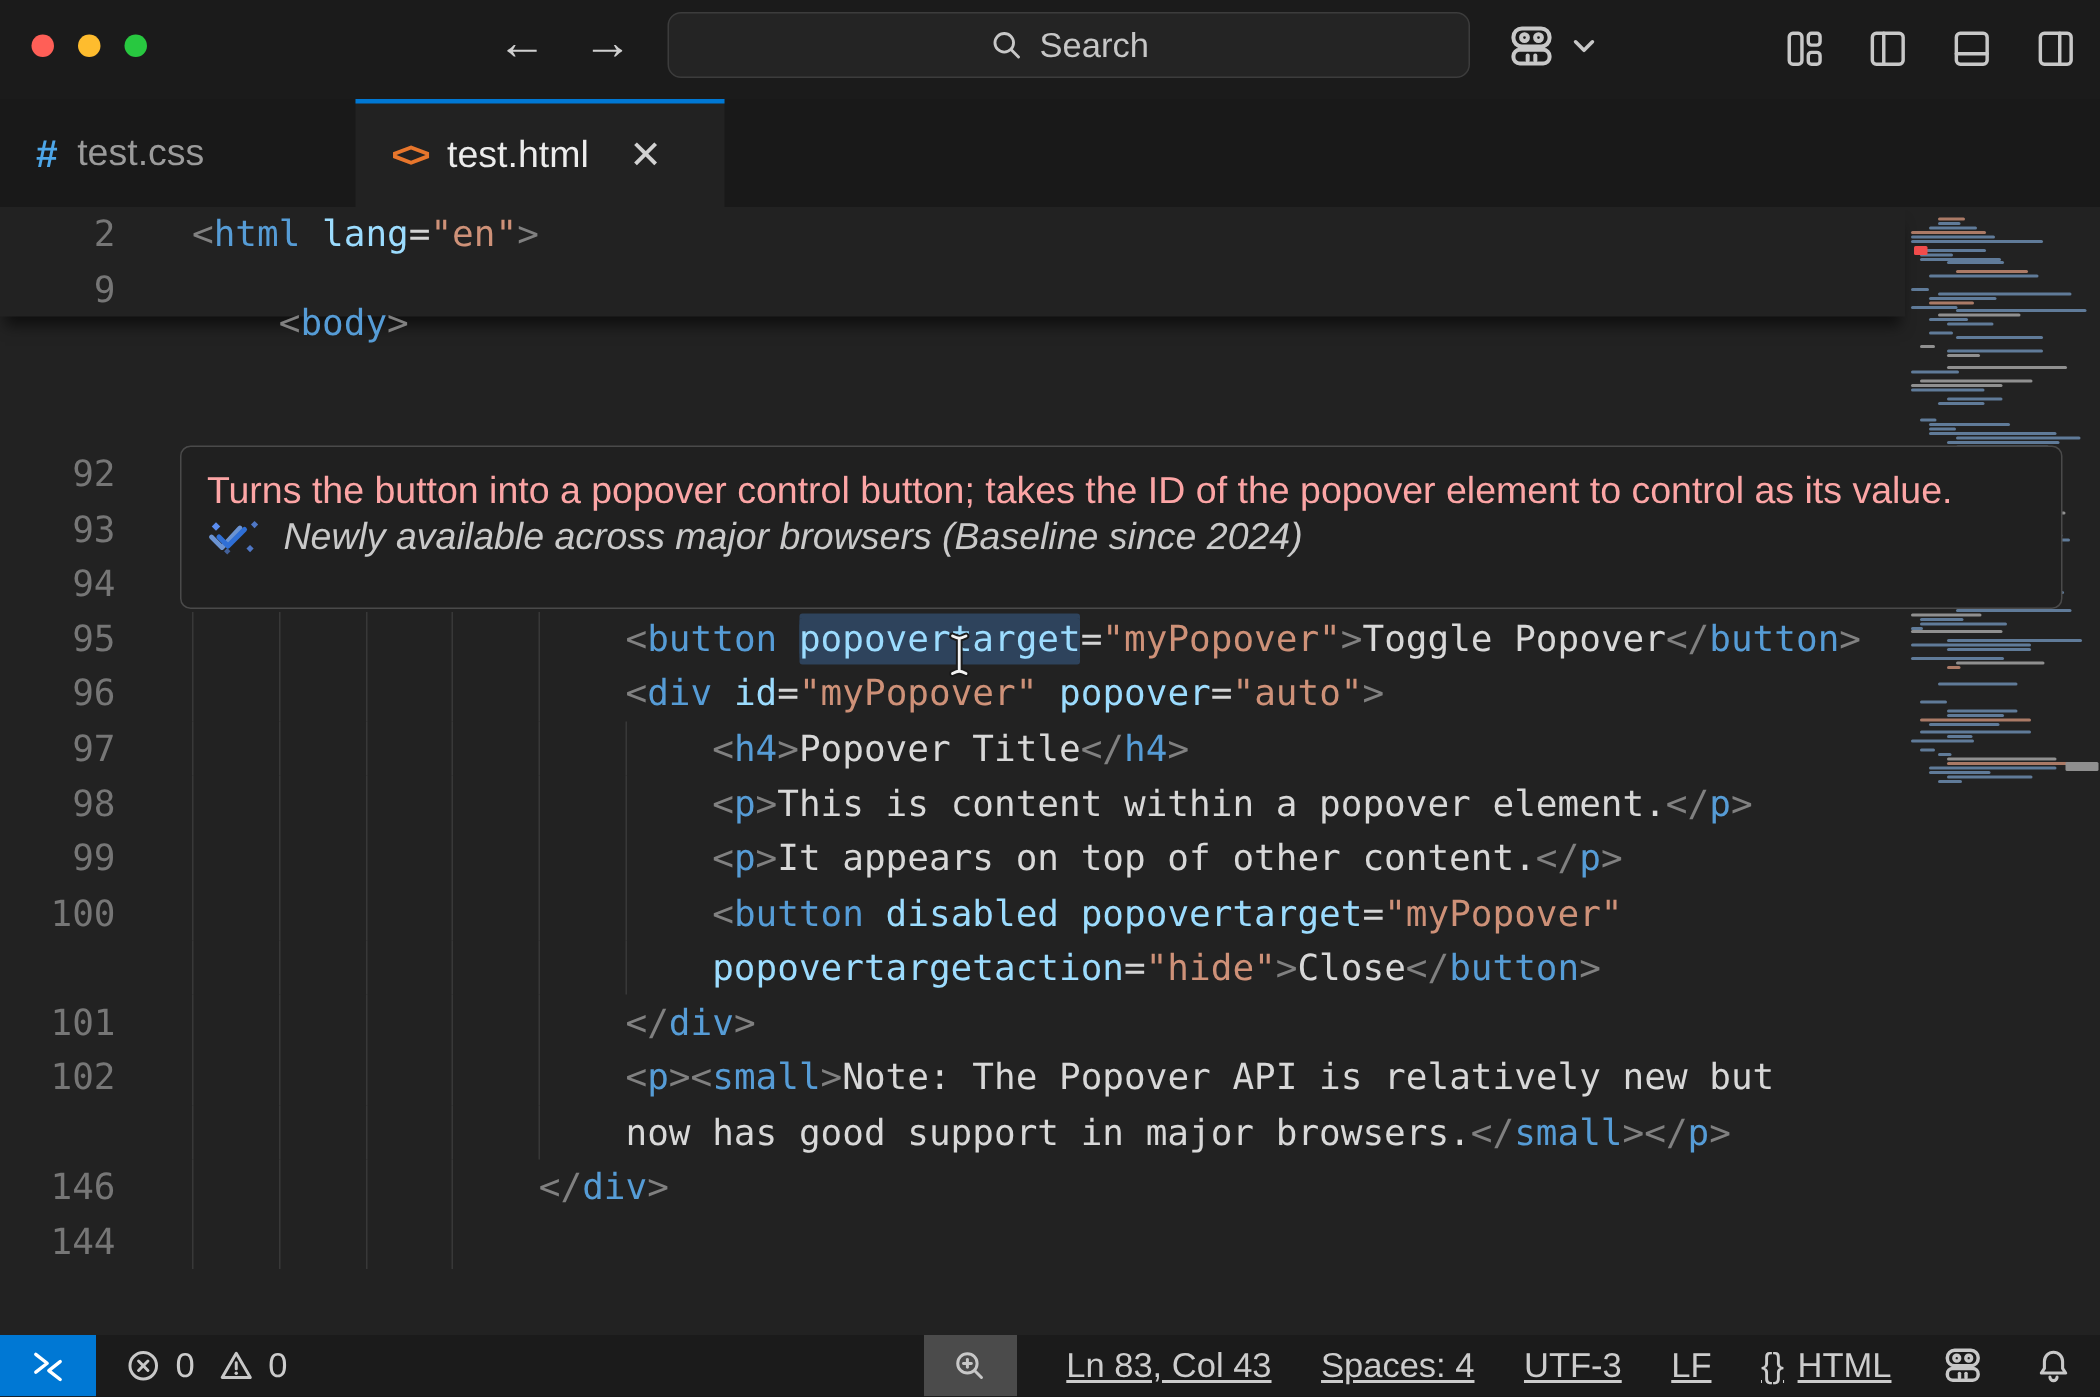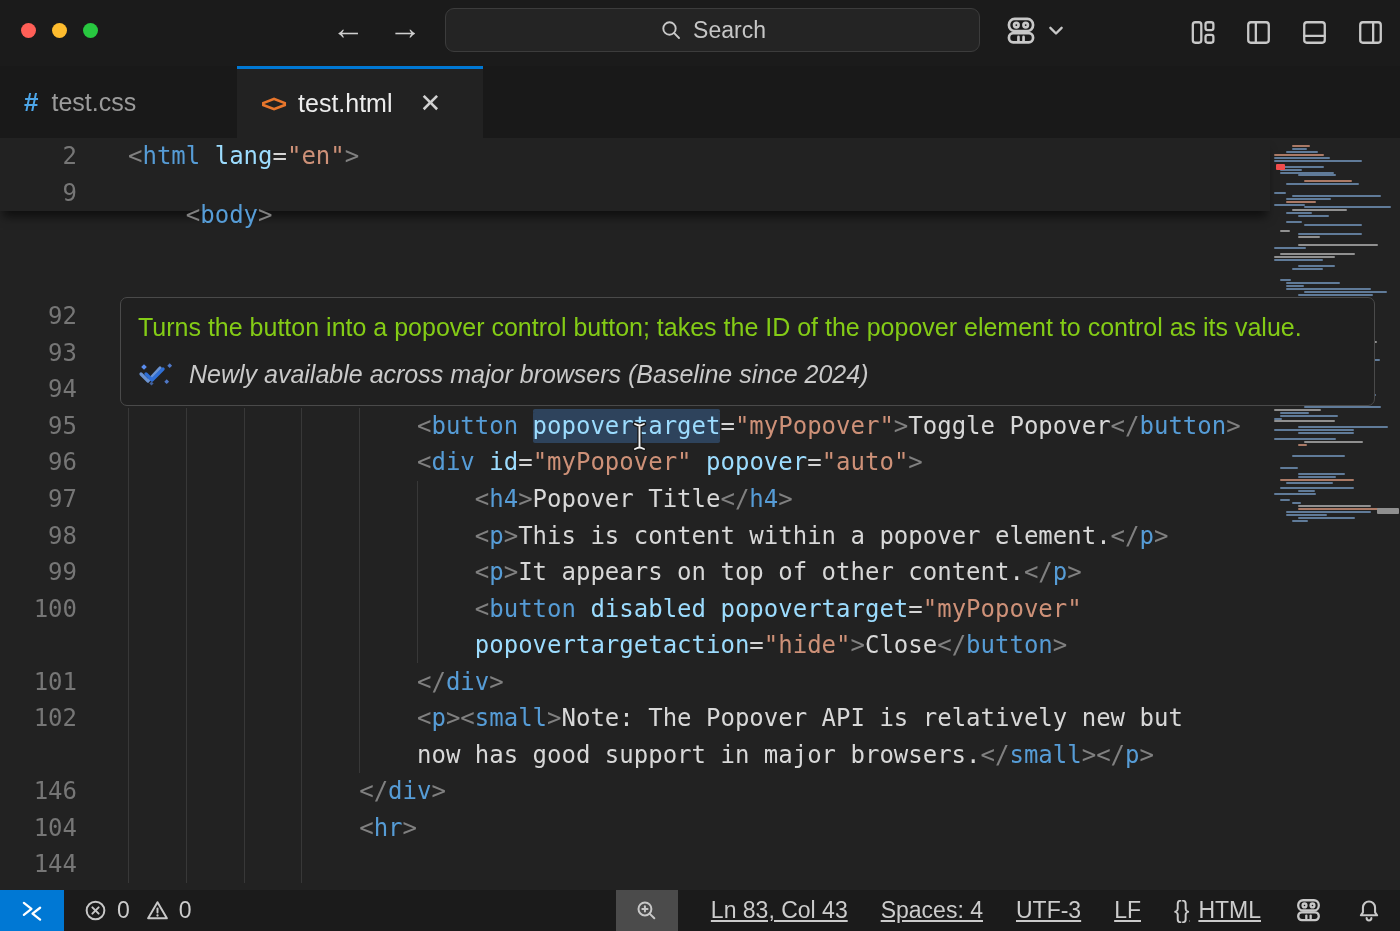--- a/index.html
+++ b/index.html
@@ -42,22 +42,22 @@
   .tk-s{color:#ce9178}.tk-e{color:#d4d4d4}.tk-x{color:#d8d8d8}
   .hl{background:rgba(56,94,140,.55);box-shadow:0 -3px 0 rgba(56,94,140,.55),0 3px 0 rgba(56,94,140,.55);border-radius:2px;}
   .sticky{position:absolute;top:0;left:0;width:1270px;background:#222222;z-index:10;
           box-shadow:0 9px 9px -3px rgba(0,0,0,.55);}
   .code-lines{position:absolute;top:160px;left:0;width:1270px;}
 
   
   .tooltip{position:absolute;left:120px;top:297px;width:1255px;height:109px;background:#202020;
            border:1.5px solid #4a4a4a;border-radius:7px;z-index:40;box-sizing:border-box;
            padding:15px 17px;}
-  .tt-line1{font-size:25px;color:#84cc16;}
-  .tt-line2{margin-top:18px;display:flex;align-items:center;gap:11px;font-size:25px;
+  .tt-line1{font-size:25px;color:#fca5a5;}
+  .tt-line2{margin-top:2px;display:flex;align-items:center;gap:11px;font-size:25px;
             font-style:italic;color:#c9c9c9;}
 
   
   .minimap{position:absolute;left:1270px;top:0;width:130px;height:752px;z-index:5;}
   .minimap .bar{position:absolute;height:2px;border-radius:1px;}
 
   
   .statusbar{position:absolute;left:0;right:0;bottom:0;height:41px;background:#1b1b1b;display:flex;
              align-items:center;font-size:23px;color:#cccccc;z-index:60;}
   .remote{width:64px;height:41px;background:#0078d4;display:flex;align-items:center;justify-content:center;flex:none;}
@@ -153,21 +153,20 @@
         <div class="code-row"><i class="guide" style="left: 128px;"></i><i class="guide" style="left: 185.8px;"></i><i class="guide" style="left: 243.6px;"></i><i class="guide" style="left: 301.4px;"></i><i class="guide" style="left: 359.2px;"></i><span class="line-num">96</span><span class="line-code" style="margin-left: 340px;"><span class="tk-p">&lt;</span><span class="tk-t">div</span><span class="tk-x"> </span><span class="tk-a">id</span><span class="tk-e">=</span><span class="tk-s">"myPopover"</span><span class="tk-x"> </span><span class="tk-a">popover</span><span class="tk-e">=</span><span class="tk-s">"auto"</span><span class="tk-p">&gt;</span></span></div>
         <div class="code-row"><i class="guide" style="left: 128px;"></i><i class="guide" style="left: 185.8px;"></i><i class="guide" style="left: 243.6px;"></i><i class="guide" style="left: 301.4px;"></i><i class="guide" style="left: 359.2px;"></i><i class="guide" style="left: 417px;"></i><span class="line-num">97</span><span class="line-code" style="margin-left: 397.8px;"><span class="tk-p">&lt;</span><span class="tk-t">h4</span><span class="tk-p">&gt;</span><span class="tk-x">Popover Title</span><span class="tk-p">&lt;/</span><span class="tk-t">h4</span><span class="tk-p">&gt;</span></span></div>
         <div class="code-row"><i class="guide" style="left: 128px;"></i><i class="guide" style="left: 185.8px;"></i><i class="guide" style="left: 243.6px;"></i><i class="guide" style="left: 301.4px;"></i><i class="guide" style="left: 359.2px;"></i><i class="guide" style="left: 417px;"></i><span class="line-num">98</span><span class="line-code" style="margin-left: 397.8px;"><span class="tk-p">&lt;</span><span class="tk-t">p</span><span class="tk-p">&gt;</span><span class="tk-x">This is content within a popover element.</span><span class="tk-p">&lt;/</span><span class="tk-t">p</span><span class="tk-p">&gt;</span></span></div>
         <div class="code-row"><i class="guide" style="left: 128px;"></i><i class="guide" style="left: 185.8px;"></i><i class="guide" style="left: 243.6px;"></i><i class="guide" style="left: 301.4px;"></i><i class="guide" style="left: 359.2px;"></i><i class="guide" style="left: 417px;"></i><span class="line-num">99</span><span class="line-code" style="margin-left: 397.8px;"><span class="tk-p">&lt;</span><span class="tk-t">p</span><span class="tk-p">&gt;</span><span class="tk-x">It appears on top of other content.</span><span class="tk-p">&lt;/</span><span class="tk-t">p</span><span class="tk-p">&gt;</span></span></div>
         <div class="code-row"><i class="guide" style="left: 128px;"></i><i class="guide" style="left: 185.8px;"></i><i class="guide" style="left: 243.6px;"></i><i class="guide" style="left: 301.4px;"></i><i class="guide" style="left: 359.2px;"></i><i class="guide" style="left: 417px;"></i><span class="line-num">100</span><span class="line-code" style="margin-left: 397.8px;"><span class="tk-p">&lt;</span><span class="tk-t">button</span><span class="tk-x"> </span><span class="tk-a">disabled</span><span class="tk-x"> </span><span class="tk-a">popovertarget</span><span class="tk-e">=</span><span class="tk-s">"myPopover"</span></span></div>
         <div class="code-row"><i class="guide" style="left: 128px;"></i><i class="guide" style="left: 185.8px;"></i><i class="guide" style="left: 243.6px;"></i><i class="guide" style="left: 301.4px;"></i><i class="guide" style="left: 359.2px;"></i><i class="guide" style="left: 417px;"></i><span class="line-num"></span><span class="line-code" style="margin-left: 397.8px;"><span class="tk-a">popovertargetaction</span><span class="tk-e">=</span><span class="tk-s">"hide"</span><span class="tk-p">&gt;</span><span class="tk-x">Close</span><span class="tk-p">&lt;/</span><span class="tk-t">button</span><span class="tk-p">&gt;</span></span></div>
         <div class="code-row"><i class="guide" style="left: 128px;"></i><i class="guide" style="left: 185.8px;"></i><i class="guide" style="left: 243.6px;"></i><i class="guide" style="left: 301.4px;"></i><i class="guide" style="left: 359.2px;"></i><span class="line-num">101</span><span class="line-code" style="margin-left: 340px;"><span class="tk-p">&lt;/</span><span class="tk-t">div</span><span class="tk-p">&gt;</span></span></div>
         <div class="code-row"><i class="guide" style="left: 128px;"></i><i class="guide" style="left: 185.8px;"></i><i class="guide" style="left: 243.6px;"></i><i class="guide" style="left: 301.4px;"></i><i class="guide" style="left: 359.2px;"></i><span class="line-num">102</span><span class="line-code" style="margin-left: 340px;"><span class="tk-p">&lt;</span><span class="tk-t">p</span><span class="tk-p">&gt;&lt;</span><span class="tk-t">small</span><span class="tk-p">&gt;</span><span class="tk-x">Note: The Popover API is relatively new but</span></span></div>
         <div class="code-row"><i class="guide" style="left: 128px;"></i><i class="guide" style="left: 185.8px;"></i><i class="guide" style="left: 243.6px;"></i><i class="guide" style="left: 301.4px;"></i><i class="guide" style="left: 359.2px;"></i><span class="line-num"></span><span class="line-code" style="margin-left: 340px;"><span class="tk-x">now has good support in major browsers.</span><span class="tk-p">&lt;/</span><span class="tk-t">small</span><span class="tk-p">&gt;&lt;/</span><span class="tk-t">p</span><span class="tk-p">&gt;</span></span></div>
         <div class="code-row"><i class="guide" style="left: 128px;"></i><i class="guide" style="left: 185.8px;"></i><i class="guide" style="left: 243.6px;"></i><i class="guide" style="left: 301.4px;"></i><span class="line-num">146</span><span class="line-code" style="margin-left: 282.2px;"><span class="tk-p">&lt;/</span><span class="tk-t">div</span><span class="tk-p">&gt;</span></span></div>
-        <div class="code-row"><i class="guide" style="left: 128px;"></i><i class="guide" style="left: 185.8px;"></i><i class="guide" style="left: 243.6px;"></i><i class="guide" style="left: 301.4px;"></i><span class="line-num">104</span><span class="line-code" style="margin-left: 282.2px;"><span class="tk-p">&lt;</span><span class="tk-t">hr</span><span class="tk-p">&gt;</span></span></div>
         <div class="code-row"><i class="guide" style="left: 128px;"></i><i class="guide" style="left: 185.8px;"></i><i class="guide" style="left: 243.6px;"></i><i class="guide" style="left: 301.4px;"></i><span class="line-num">144</span><span class="line-code" style="margin-left: 51px;"></span></div>
       </div>
     <div class="sticky">
         <div class="code-row"><span class="line-num">2</span><span class="line-code" style="margin-left: 51px;"><span class="tk-p">&lt;</span><span class="tk-t">html</span><span class="tk-x"> </span><span class="tk-a">lang</span><span class="tk-e">=</span><span class="tk-s">"en"</span><span class="tk-p">&gt;</span></span></div>
         <div class="code-row"><span class="line-num">9</span><span class="line-code" style="margin-left: 108.8px; margin-top: 44px;"><span class="tk-p">&lt;</span><span class="tk-t">body</span><span class="tk-p">&gt;</span></span></div>
       </div>
     <div class="minimap">
         <div class="bar" style="left: 22px; top: 6.95px; width: 17.8154px; background: rgba(206, 145, 120, 0.8);"></div>
         <div class="bar" style="left: 22px; top: 9.9px; width: 14.6774px; background: rgba(120, 158, 200, 0.72);"></div>
         <div class="bar" style="left: 16px; top: 12.85px; width: 32.1773px; background: rgba(120, 158, 200, 0.72);"></div>

